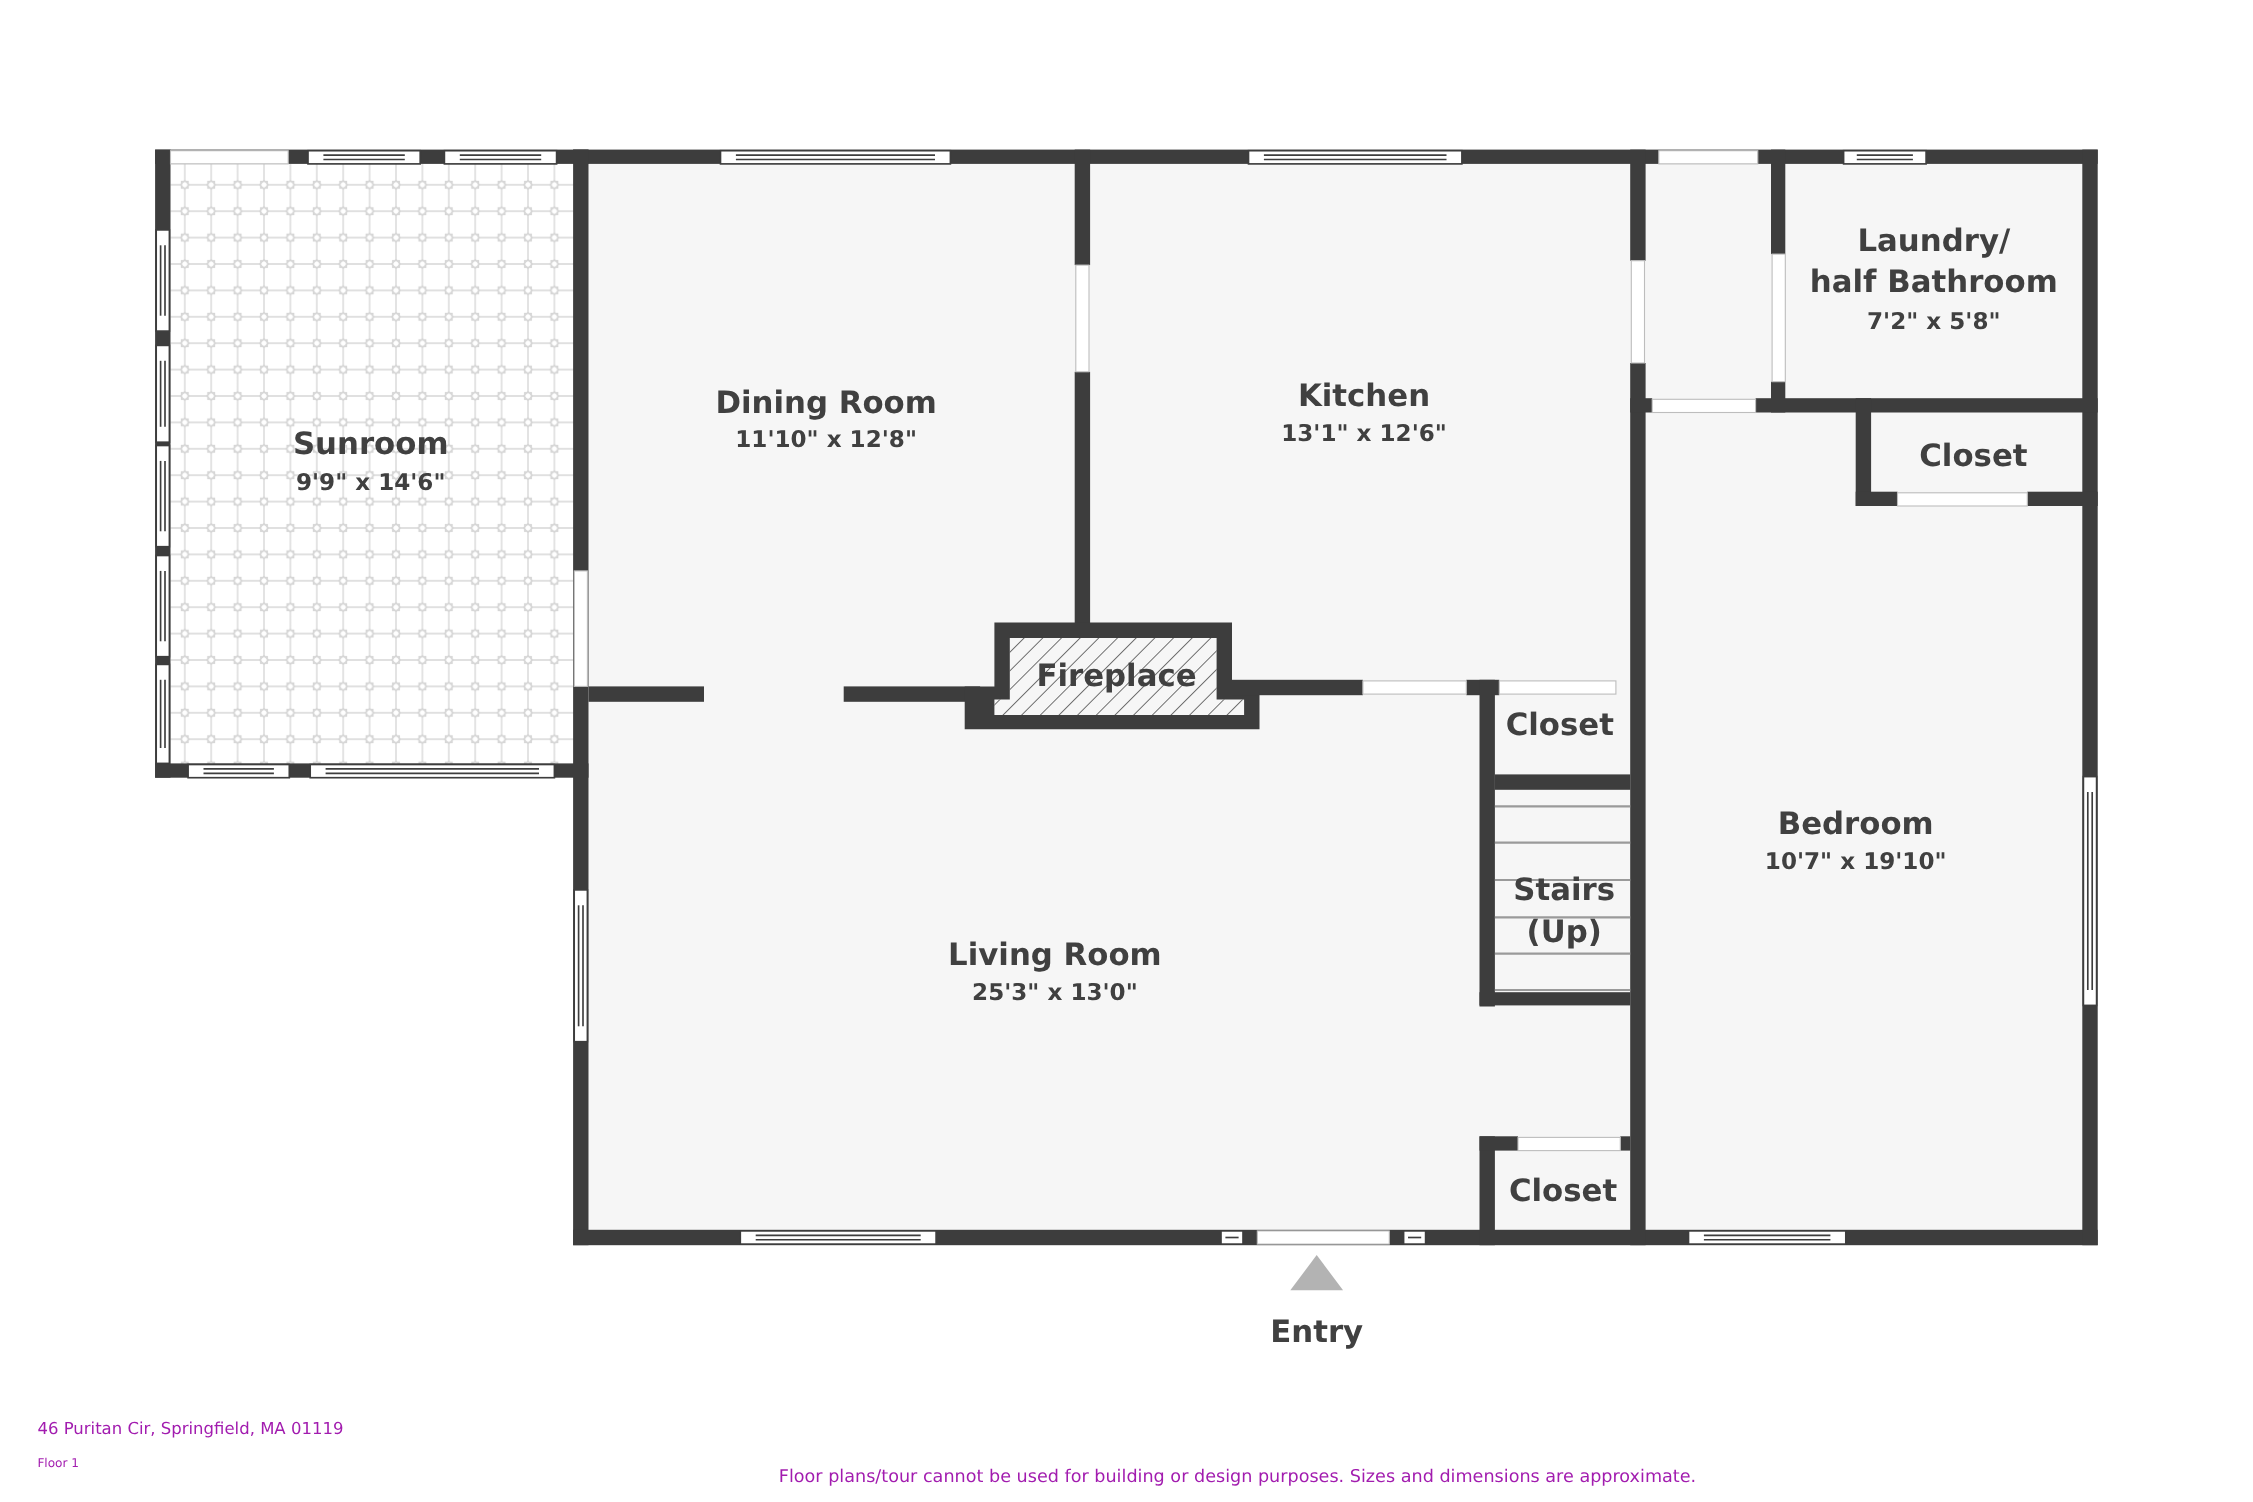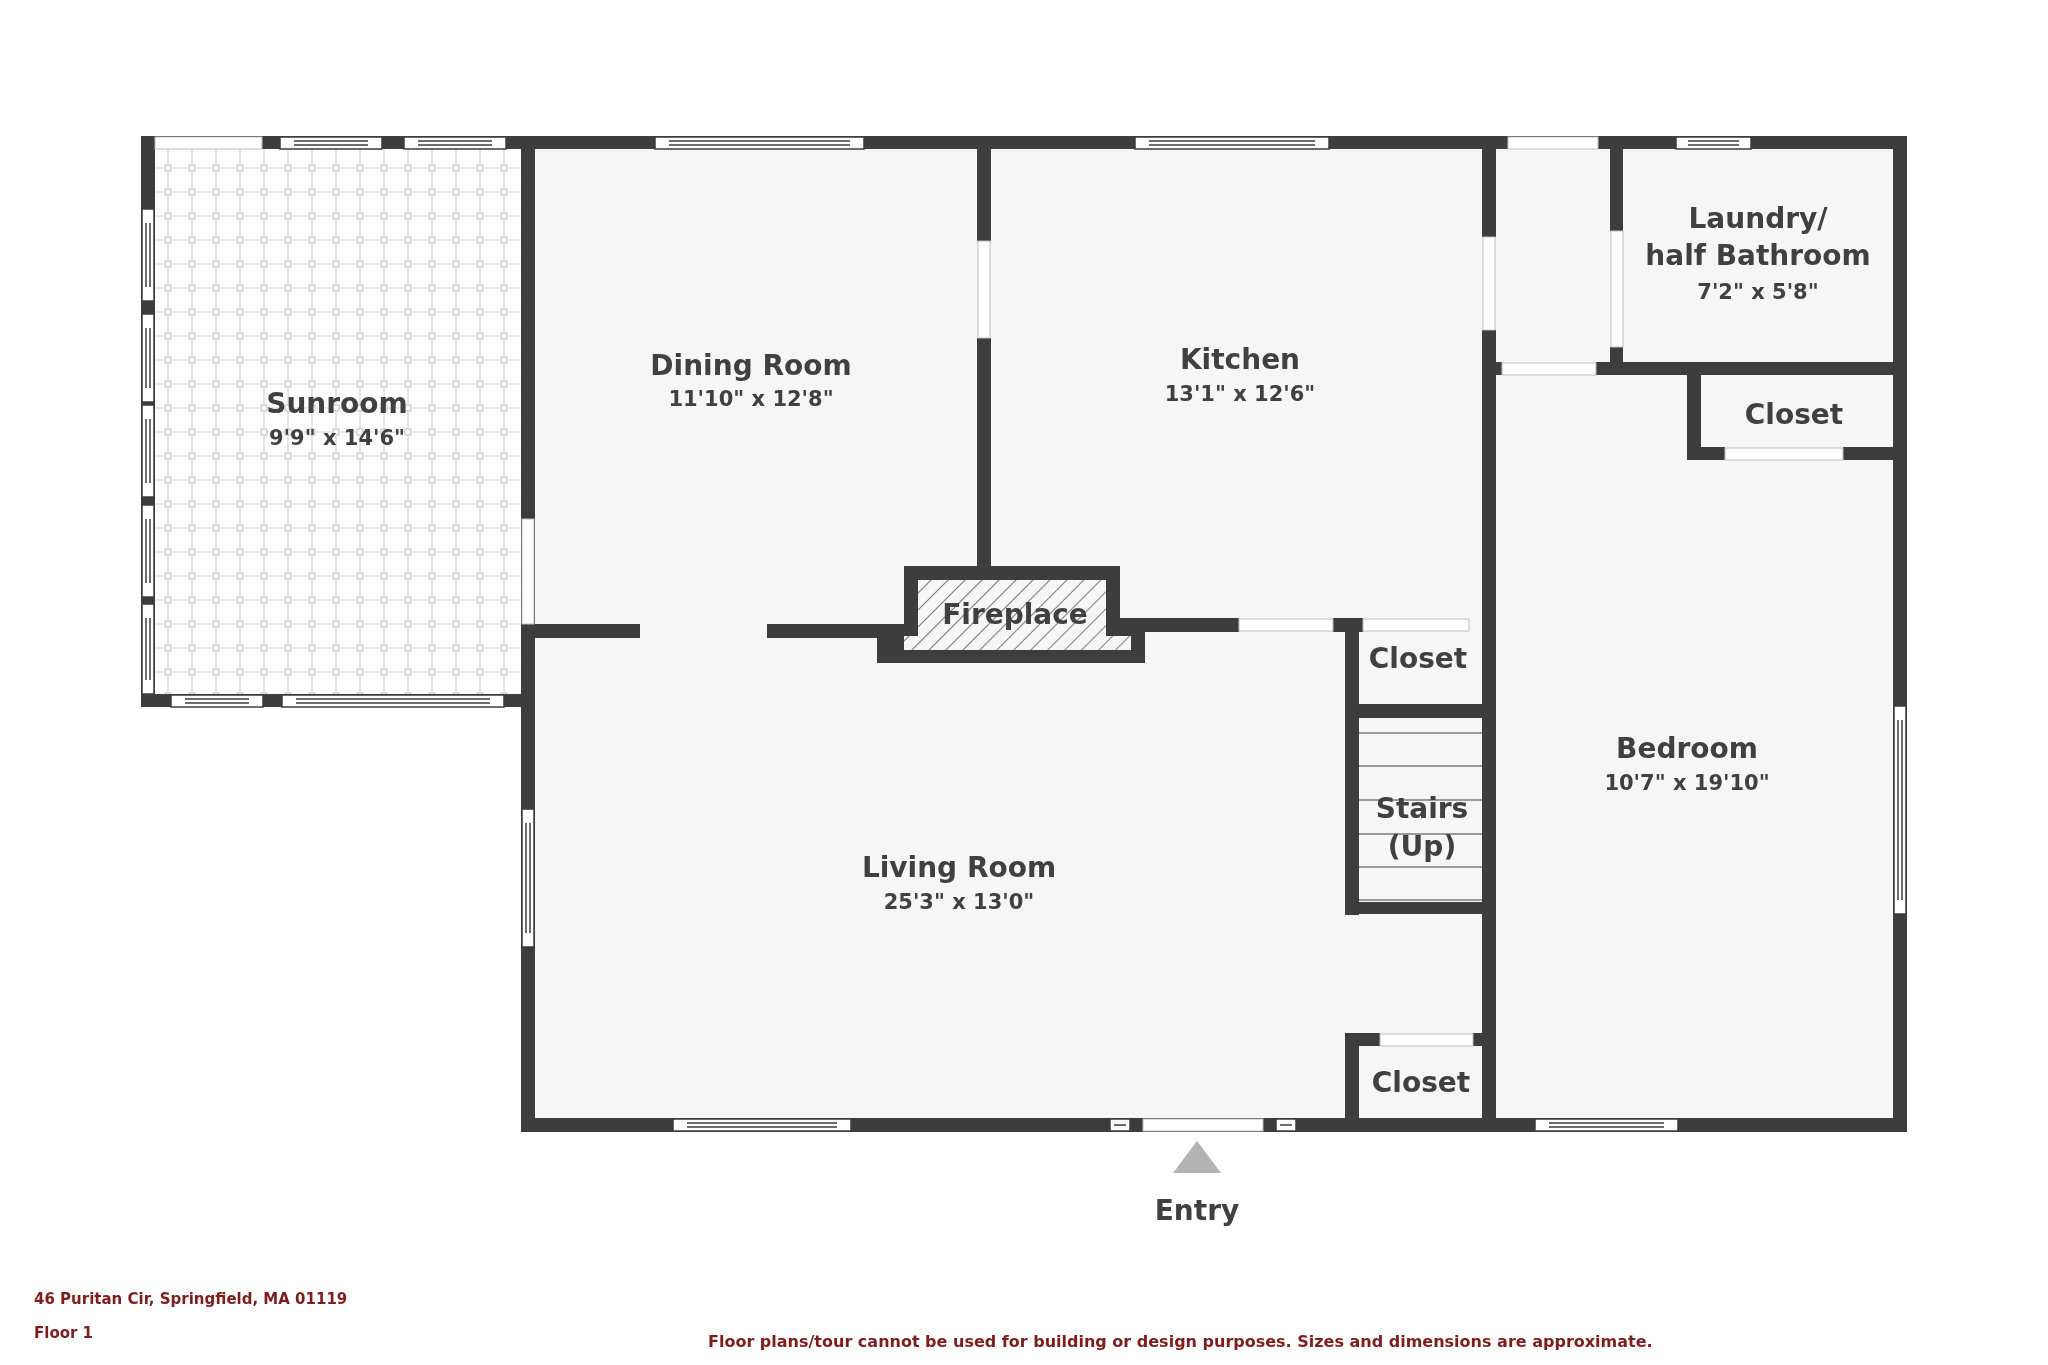--- a/index.html
+++ b/index.html
@@ -7,23 +7,23 @@
          font-family: "DejaVu Sans", "Liberation Sans", sans-serif; }
   #plan { position: absolute; left: 0; top: 0; width: 2048px; height: 1365px; }
   .wall { fill: #3d3d3d; }
   .floor { fill: #f6f6f6; }
   .gap { fill: #ffffff; stroke: #bdbdbd; stroke-width: 1; }
   .win { fill: #ffffff; stroke: #3d3d3d; stroke-width: 1.5; }
   .winline { stroke: #3d3d3d; stroke-width: 1.5; }
   .stair { stroke: #9a9a9a; stroke-width: 2; }
   .room-name { font-family: "DejaVu Sans", "Liberation Sans", sans-serif; font-weight: bold; font-size: 28px; fill: #404040; text-anchor: middle; }
   .room-dim { font-family: "DejaVu Sans", "Liberation Sans", sans-serif; font-weight: bold; font-size: 21px; fill: #404040; text-anchor: middle; }
-  .foot-text { position: absolute; font-family: "DejaVu Sans", "Liberation Sans", sans-serif; font-weight: bold; color: #7f1d1d; }
+  .foot-text { position: absolute; font-family: "DejaVu Sans", "Liberation Sans", sans-serif; font-weight: normal; color: #a21caf; }
   #address { left: 34px; top: 1290px; font-size: 15px; }
-  #floor-label { left: 34px; top: 1324px; font-size: 15px; }
+  #floor-label { left: 34px; top: 1324px; font-size: 11px; }
   #disclaimer { left: 708px; top: 1332px; font-size: 16px; }
 </style>
 </head>
 <body>
 
 <svg id="plan" viewBox="0 0 2048 1365" xmlns="http://www.w3.org/2000/svg">
   <defs>
     <pattern id="tile" width="24" height="24" patternUnits="userSpaceOnUse">
       <rect width="24" height="24" fill="#ffffff"></rect>
       <path d="M4,0 H20 L24,4 V20 L20,24 H4 L0,20 V4 Z" fill="#ffffff" stroke="#d6d6d6" stroke-width="1.2"></path>

